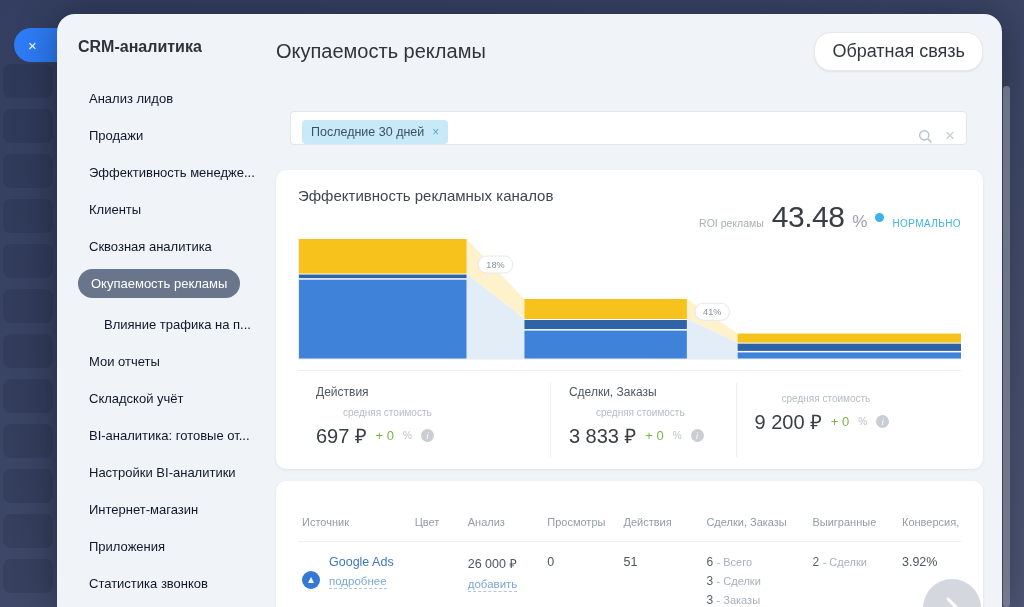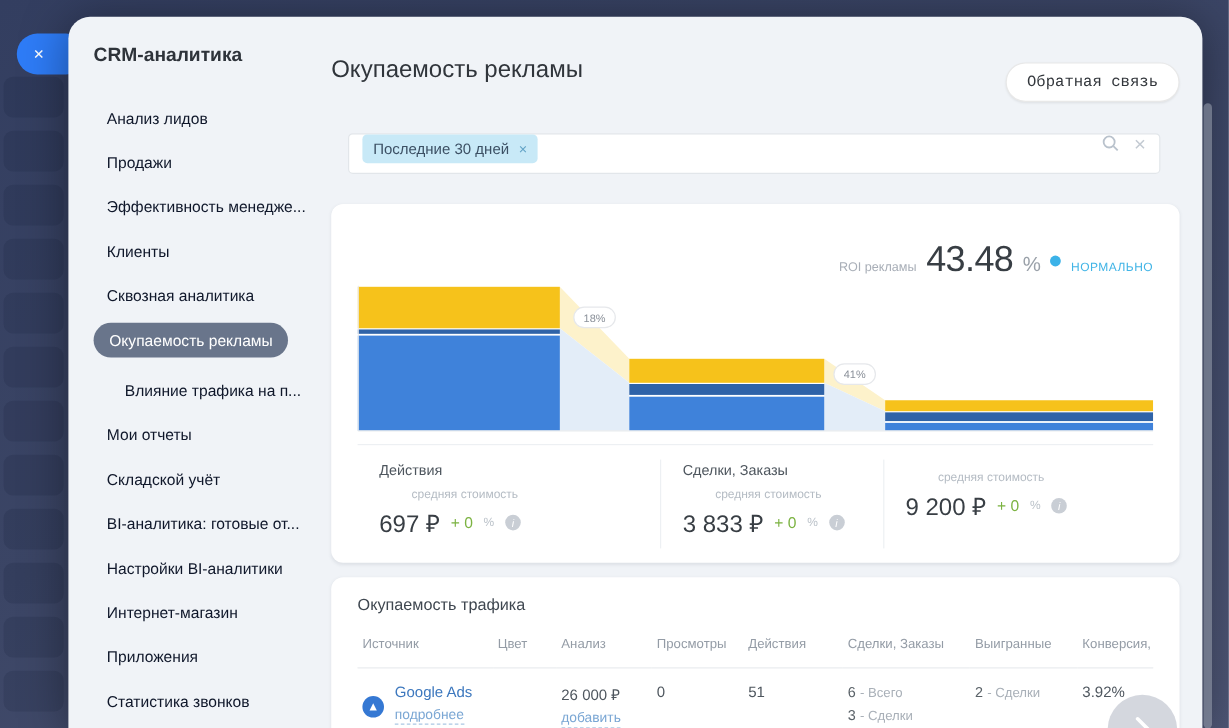--- a/index.html
+++ b/index.html
@@ -27,26 +27,26 @@
   .side-item { font-size:13px; color:#0f172a; padding:9px 11px; margin-bottom:4px; cursor:pointer;
     white-space:nowrap; overflow:hidden; border-radius:16px; }
   .side-item.active { background:#69758b; color:#fff; display:inline-block; padding:7px 13px; margin:2px 0 6px 0; }
   .side-item.indent { padding-left:26px; }
 
   
   .main { position:absolute; left:219px; top:0; width:707px; }
   .main-head { display:flex; align-items:center; margin-top:18px; }
   .page-title { font-size:20px; font-weight:400; color:#30353b; }
   .head-btns { margin-left:auto; display:flex; gap:9px; }
-  .btn { border-radius:17px; font-size:13px; padding:8px 17px; cursor:pointer; font-family:Liberation Mono, monospace;margin-top:20px; }
+  .btn { border-radius:17px; font-size:18px; padding:8px 17px; cursor:pointer; font-family:Liberation Sans, sans-serif; }
   .btn-white { background:#fff; border:1px solid #e8e8e8; color:#33373c; box-shadow:0 1px 2px rgba(0,0,0,.07); }
   .btn-blue  { background:#2d7ff9; border:1px solid #2d7ff9; color:#fff; }
 
-  .filterbar { margin:26px 16px 0 14px; height:34px; background:#fff; border:1px solid #e2e6ea;
-    border-radius:4px; display:flex; align-items:flex-start; padding:0 11px; cursor:text; }
+  .filterbar { margin:40px 16px 0 14px; height:34px; background:#fff; border:1px solid #e2e6ea;
+    border-radius:4px; display:flex; align-items:flex-end; padding:0 11px; cursor:text; }
   .tag { background:#c8e9f7; border-radius:4px; padding:5px 9px; font-size:12.5px; color:#3c5064;
     display:flex; align-items:center; gap:8px; cursor:pointer; }
   .tag-x { color:#62a3c6; font-size:12px; line-height:1; cursor:pointer; }
   .fb-spacer { flex:1; }
   .fb-ic { display:flex; align-items:center; margin-left:12px; cursor:pointer; }
   .fb-clear { color:#c3cad2; font-size:17px; line-height:1; margin-left:12px; cursor:pointer; }
 
   .card { background:#fff; border-radius:10px; box-shadow:0 1px 3px rgba(60,70,90,.10); }
   .chart-card { margin-top:25px; padding:17px 22px 12px 22px; }
   .card-title { font-size:15px; font-weight:400; color:#3f4750; }
@@ -78,21 +78,21 @@
   .info-ic { width:13px; height:13px; border-radius:50%; background:#c9ced5; color:#fff; font-size:9px;
     display:flex; align-items:center; justify-content:center; font-style:italic; cursor:pointer; }
 
   
   .table-card { margin-top:12px; padding:15px 22px 10px 22px; position:relative; height:186px; overflow:hidden; }
   table { width:100%; border-collapse:collapse; table-layout:fixed; margin-top:8px; }
   th { font-size:11px; font-weight:400; color:#949ca6; text-align:left; padding:12px 4px 13px 4px;
     border-bottom:1px solid #eef1f3; white-space:nowrap; overflow:hidden; }
   td { font-size:12.5px; color:#4e565e; padding:13px 4px; border-bottom:1px solid #f1f3f5; vertical-align:top; }
   tr:last-child td { border-bottom:none; }
-  .src { display:flex; gap:9px; }
+  .src { display:flex; gap:9px;align-items:flex-end; }
   .src-ic { width:18px; height:18px; border-radius:50%; flex:none; display:flex; align-items:center;
     justify-content:center; margin-top:10px; }
   .src-ic.g { background:#3578d3; }
   .src-link { color:#3d78be; cursor:pointer; }
   .dashed { color:#7ba7d4; font-size:11.5px; border-bottom:1px dashed #abc7e3; display:inline-block;
     margin-top:6px; cursor:pointer; line-height:1.15; }
   .color-sq { width:15px; height:15px; border-radius:2px; background:#3d7edb; margin-top:1px; }
   .subline { margin-bottom:5px; white-space:nowrap; }
   .subline .n { color:#5a6268; font-size:12px; }
   .subline .l { color:#a9b0b8; font-size:11px; }
@@ -147,20 +147,21 @@
         <svg width="15" height="15" viewBox="0 0 15 15">
             <circle cx="6.3" cy="6.3" r="4.6" fill="none" stroke="#b9c2cc" stroke-width="1.5"></circle>
             <line x1="9.8" y1="9.8" x2="13.4" y2="13.4" stroke="#b9c2cc" stroke-width="1.5"></line>
           </svg>
       </span>
       <span class="fb-clear">×</span>
     </div>
 
     <section class="card chart-card">
       <div class="card-head">
+        <div class="card-title">Эффективность рекламных каналов</div>
         <div class="roi">
           <span class="roi-label">ROI рекламы</span>
           <span class="roi-value">43.48</span>
           <span class="roi-unit">%</span>
           <span class="roi-dot"></span>
           <span class="roi-status">НОРМАЛЬНО</span>
         </div>
       </div>
 
       <div class="chart-row">
@@ -216,21 +217,20 @@
             <span class="stat-val">9 200 ₽</span>
             <span class="delta">+ 0</span>
             <span class="delta-unit">%</span>
             <span class="info-ic">i</span>
           </div>
         </div>
       </div>
     </section>
 
     <section class="card table-card">
-      <div class="card-title" style="font-size:13.5px;">Окупаемость трафика</div>
       <table>
         <colgroup>
           <col style="width:17%">
             <col style="width:8%">
             <col style="width:12%">
             <col style="width:11.5%">
           <col style="width:12.5%">
             <col style="width:16%">
             <col style="width:13.5%">
             <col style="width:9.5%">

